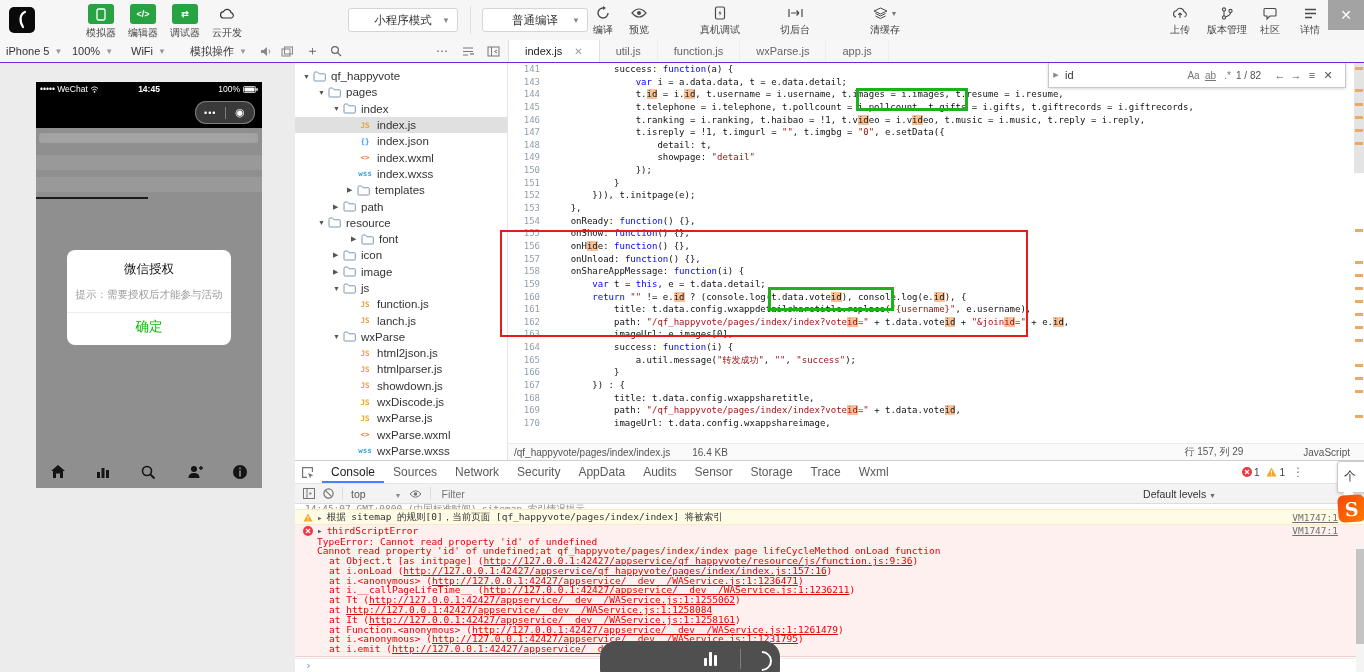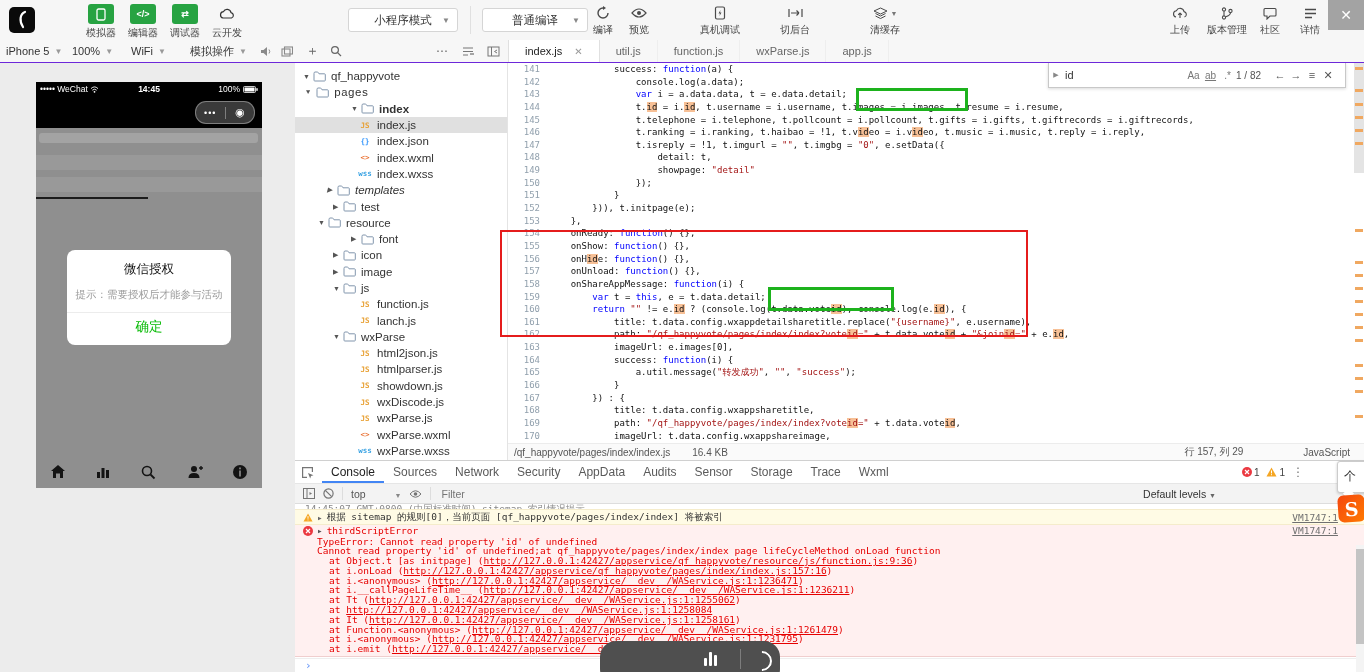--- a/index.html
+++ b/index.html
@@ -411,30 +411,30 @@
   <div class="tree" id="tree-list">
       <div class="trow" style="padding-left: 8px;">
         <span class="caret">▼</span>
         <span class="ficon">
           <svg width="13" height="11" viewBox="0 0 13 11">
             <path d="M1 2.5 Q1 1 2 1 L4.3 1 Q4.9 1 5.2 1.5 L6 2.8 L11.5 2.8 Q12.3 2.8 12.3 3.6 L12.3 9.2 Q12.3 10 11.5 10 L1.8 10 Q1 10 1 9.2 Z" fill="none" stroke="#8296ad" stroke-width="1"></path>
           </svg>
         </span>
         <span>qf_happyvote</span>
       </div>
-      <div class="trow" style="padding-left: 11px; font-family: Liberation Mono, monospace;">
+      <div class="trow" style="padding-left: 23px;">
         <span class="caret">▼</span>
         <span class="ficon">
           <svg width="13" height="11" viewBox="0 0 13 11">
             <path d="M1 2.5 Q1 1 2 1 L4.3 1 Q4.9 1 5.2 1.5 L6 2.8 L11.5 2.8 Q12.3 2.8 12.3 3.6 L12.3 9.2 Q12.3 10 11.5 10 L1.8 10 Q1 10 1 9.2 Z" fill="none" stroke="#8296ad" stroke-width="1"></path>
           </svg>
         </span>
         <span>pages</span>
       </div>
-      <div class="trow" style="padding-left: 56px; font-weight: bold;">
+      <div class="trow" style="padding-left: 38px;">
         <span class="caret">▼</span>
         <span class="ficon">
           <svg width="13" height="11" viewBox="0 0 13 11">
             <path d="M1 2.5 Q1 1 2 1 L4.3 1 Q4.9 1 5.2 1.5 L6 2.8 L11.5 2.8 Q12.3 2.8 12.3 3.6 L12.3 9.2 Q12.3 10 11.5 10 L1.8 10 Q1 10 1 9.2 Z" fill="none" stroke="#8296ad" stroke-width="1"></path>
           </svg>
         </span>
         <span>index</span>
       </div>
       <div class="trow sel" style="padding-left: 53px;">
         <span class="caret"></span>
@@ -457,37 +457,37 @@
         </span>
         <span>index.wxml</span>
       </div>
       <div class="trow" style="padding-left: 53px;">
         <span class="caret"></span>
         <span class="ficon">
           <span class="fglyph ft-wxss">wss</span>
         </span>
         <span>index.wxss</span>
       </div>
-      <div class="trow" style="padding-left: 32px; font-style: italic;">
+      <div class="trow" style="padding-left: 52px;">
         <span class="caret">▶</span>
         <span class="ficon">
           <svg width="13" height="11" viewBox="0 0 13 11">
             <path d="M1 2.5 Q1 1 2 1 L4.3 1 Q4.9 1 5.2 1.5 L6 2.8 L11.5 2.8 Q12.3 2.8 12.3 3.6 L12.3 9.2 Q12.3 10 11.5 10 L1.8 10 Q1 10 1 9.2 Z" fill="none" stroke="#8296ad" stroke-width="1"></path>
           </svg>
         </span>
         <span>templates</span>
       </div>
       <div class="trow" style="padding-left: 38px;">
         <span class="caret">▶</span>
         <span class="ficon">
           <svg width="13" height="11" viewBox="0 0 13 11">
             <path d="M1 2.5 Q1 1 2 1 L4.3 1 Q4.9 1 5.2 1.5 L6 2.8 L11.5 2.8 Q12.3 2.8 12.3 3.6 L12.3 9.2 Q12.3 10 11.5 10 L1.8 10 Q1 10 1 9.2 Z" fill="none" stroke="#8296ad" stroke-width="1"></path>
           </svg>
         </span>
-        <span>test</span>
+        <span>path</span>
       </div>
       <div class="trow" style="padding-left: 23px;">
         <span class="caret">▼</span>
         <span class="ficon">
           <svg width="13" height="11" viewBox="0 0 13 11">
             <path d="M1 2.5 Q1 1 2 1 L4.3 1 Q4.9 1 5.2 1.5 L6 2.8 L11.5 2.8 Q12.3 2.8 12.3 3.6 L12.3 9.2 Q12.3 10 11.5 10 L1.8 10 Q1 10 1 9.2 Z" fill="none" stroke="#8296ad" stroke-width="1"></path>
           </svg>
         </span>
         <span>resource</span>
       </div>
@@ -597,21 +597,20 @@
         <span class="ficon">
           <span class="fglyph ft-wxss">wss</span>
         </span>
         <span>wxParse.wxss</span>
       </div>
     </div>
 
   <div class="editor">
     <div id="code">
         <div class="cl"><span class="ln">141</span><span>            </span><span class="tk-p">success: </span><span class="tk-k">function</span><span class="tk-p">(a) {</span></div>
-        <div class="cl"><span class="ln">142</span><span>                </span><span class="tk-p">console.log(a.data);</span></div>
         <div class="cl"><span class="ln">143</span><span>                </span><span class="tk-k">var</span><span class="tk-p"> i = a.data.data, t = e.data.detail;</span></div>
         <div class="cl"><span class="ln">144</span><span>                </span><span class="tk-p">t.</span><span class="tk-m">id</span><span class="tk-p"> = i.</span><span class="tk-m">id</span><span class="tk-p">, t.username = i.username, t.images = i.images, t.resume = i.resume,</span></div>
         <div class="cl"><span class="ln">145</span><span>                </span><span class="tk-p">t.telephone = i.telephone, t.pollcount = i.pollcount, t.gifts = i.gifts, t.giftrecords = i.giftrecords,</span></div>
         <div class="cl"><span class="ln">146</span><span>                </span><span class="tk-p">t.ranking = i.ranking, t.haibao = !1, t.v</span><span class="tk-m">id</span><span class="tk-p">eo = i.v</span><span class="tk-m">id</span><span class="tk-p">eo, t.music = i.music, t.reply = i.reply,</span></div>
         <div class="cl"><span class="ln">147</span><span>                </span><span class="tk-p">t.isreply = !1, t.imgurl = </span><span class="tk-s">""</span><span class="tk-p">, t.imgbg = </span><span class="tk-s">"0"</span><span class="tk-p">, e.setData({</span></div>
         <div class="cl"><span class="ln">148</span><span>                    </span><span class="tk-p">detail: t,</span></div>
         <div class="cl"><span class="ln">149</span><span>                    </span><span class="tk-p">showpage: </span><span class="tk-s">"detail"</span></div>
         <div class="cl"><span class="ln">150</span><span>                </span><span class="tk-p">});</span></div>
         <div class="cl"><span class="ln">151</span><span>            </span><span class="tk-p">}</span></div>
         <div class="cl"><span class="ln">152</span><span>        </span><span class="tk-p">})), t.initpage(e);</span></div>

